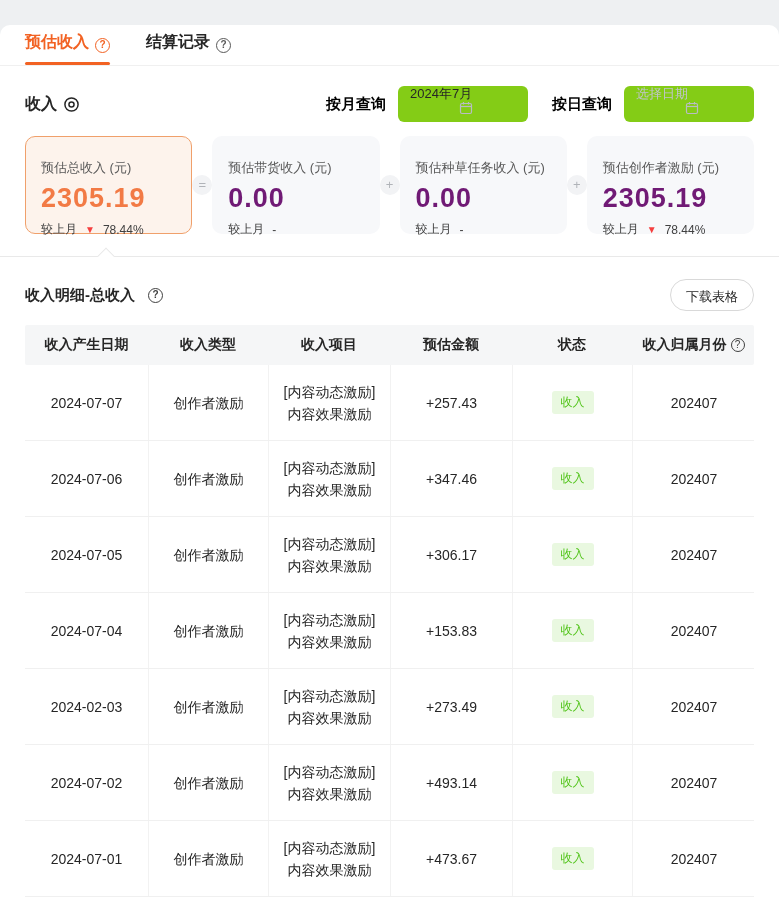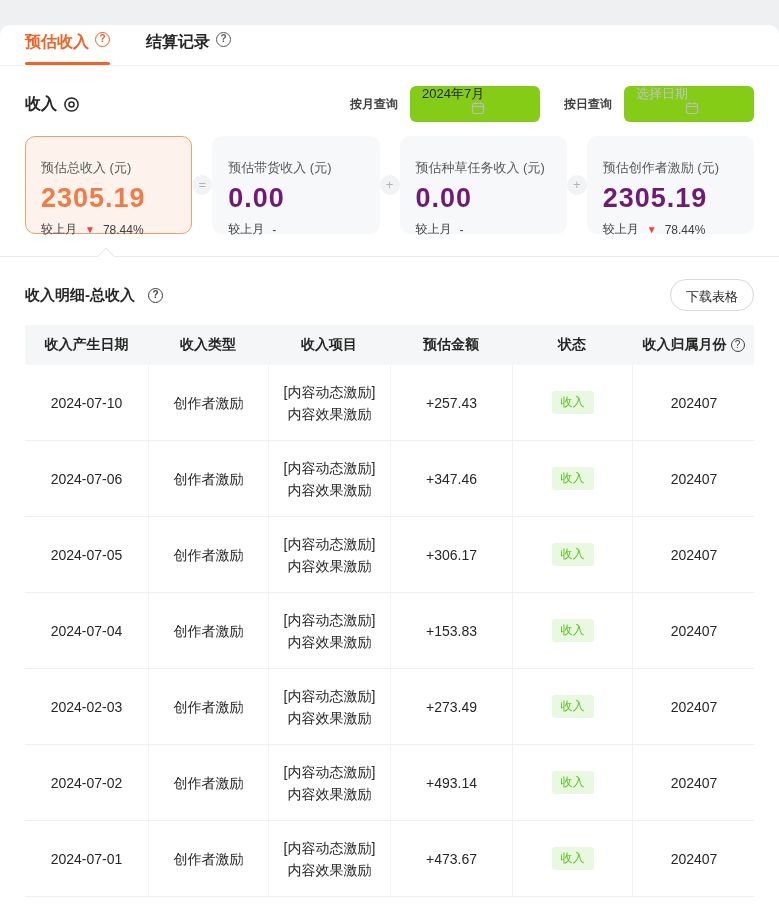--- a/index.html
+++ b/index.html
@@ -3,33 +3,33 @@
 <meta charset="utf-8">
 <style>
   * { margin:0; padding:0; box-sizing:border-box; }
   html,body { width:779px; height:907px; }
   body { font-family:"Liberation Sans","DejaVu Sans",sans-serif; background:#eef0f2; }
   .page { position:relative; width:779px; height:907px; overflow:hidden; background:#eef0f2; }
   .panel { position:absolute; top:25px; left:0; right:0; bottom:0; background:#ffffff; border-radius:10px 10px 0 0; }
 
   
   .tabs-row { display:flex; align-items:flex-end; padding:0 25px; height:41px; border-bottom:1px solid #f0f0f0; }
-  .tab { display:flex; align-items:flex-start; gap:6px; font-size:16px; font-weight:700; color:#262626; padding-bottom:12px; cursor:pointer; position:relative; }
+  .tab { display:flex; align-items:flex-end; gap:6px; font-size:16px; font-weight:700; color:#262626; padding-bottom:12px; cursor:pointer; position:relative; }
   .tab + .tab { margin-left:36px; }
   .tab.active { color:#f26223; }
   .tab.active::after { content:""; position:absolute; left:0; right:0; bottom:0; height:3px; background:#f26223; border-radius:2px; }
   .qicon { display:inline-block; width:15px; height:15px; border:1.4px solid currentColor; border-radius:50%; font-size:10px; line-height:12px; text-align:center; font-weight:700; flex:none; }
   .tab:not(.active) .qicon { color:#595959; }
 
   
   .filter-row { display:flex; align-items:center; padding:20px 25px 10px 25px; }
   .income-title { display:flex; align-items:center; gap:6px; font-size:16px; font-weight:700; color:#262626; }
   .eye { color:#262626; display:inline-flex; }
   .spacer { flex:1; }
-  .query-label { font-size:12px; font-weight:700; color:#404040; margin-right:12px; white-space:nowrap;font-family:Liberation Serif, serif; }
+  .query-label { font-size:15px; font-weight:700; color:#000000; margin-right:12px; white-space:nowrap;font-family:Liberation Serif, serif; }
   .query-label.second { margin-left:24px; }
   .input-box { display:flex; align-items:center; background:#84cc16; border-radius:6px; height:36px; padding:0 10px 0 12px; width:130px;flex-direction:column; }
   .input-box input { border:none; outline:none; background:transparent; width:100%; font-size:13px; color:#262626; font-family:inherit; }
   .input-box input::placeholder { color:#c0c4cc; }
   .cal-icon { flex:none; color:#b8bcc4; display:inline-flex; margin-left:4px; }
 
   
   .cards-row { display:flex; align-items:center; justify-content:space-between; padding:4px 25px 0 25px; }
   .card { width:170px; height:98px; background:#f7f8fa; border:1px solid transparent; border-radius:10px; padding:13px 15px; }
   .card.highlight { background:#fdf3ec; border-color:#f0a06b; }
@@ -188,21 +188,21 @@
             <span>状态</span>
           </div>
         <div class="th">
             <span>收入归属月份</span>
             <span class="qicon">?</span>
           </div>
       </div>
       <div id="tbody">
   <div class="trow">
     <div class="td">
-              <span class="line c-date">2024-07-10</span>
+              <span class="line c-date">2024-07-07</span>
             </div>
     <div class="td">
               <span class="line c-type">创作者激励</span>
             </div>
     <div class="td">
               <span class="line c-p1">[内容动态激励]</span>
               <span class="line c-p2">内容效果激励</span>
             </div>
     <div class="td">
               <span class="line c-amount">+257.43</span>

